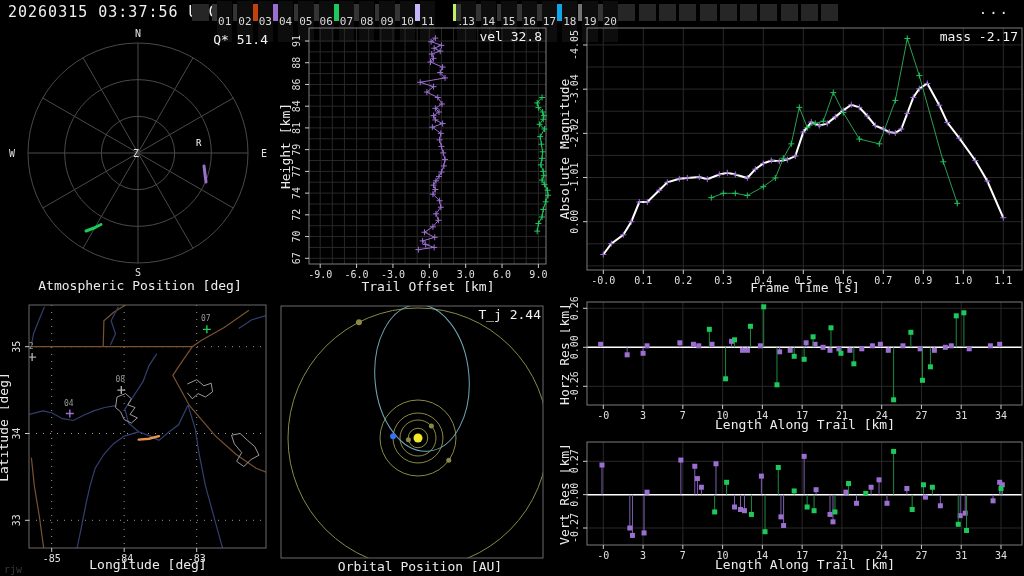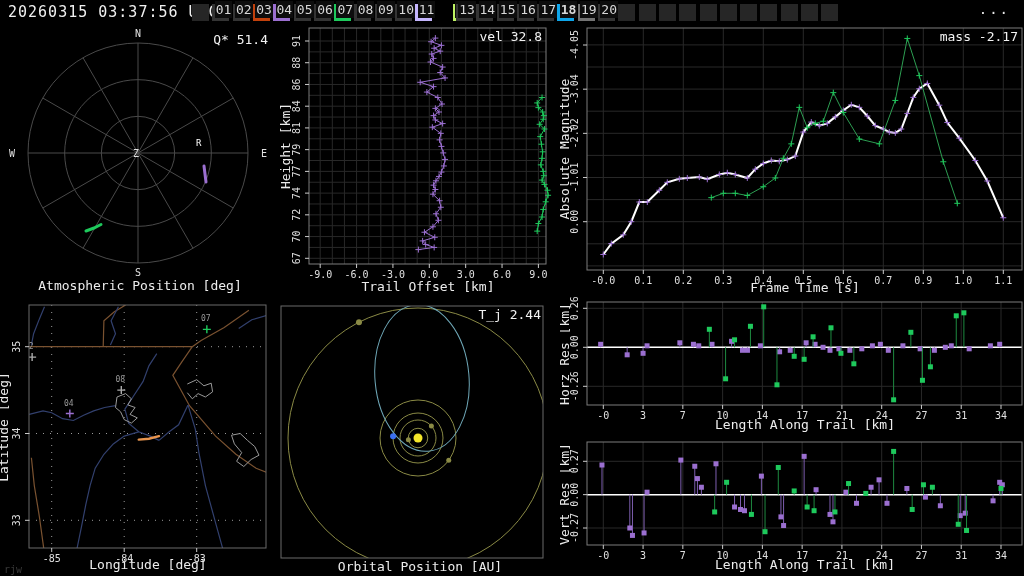--- a/index.html
+++ b/index.html
@@ -1,22 +1,22 @@
 <!DOCTYPE html>
 <html><head>
 <meta charset="utf-8">
 <style>
   html,body{margin:0;padding:0;background:#000;}
   body{width:1024px;height:576px;position:relative;overflow:hidden;
        font-family:"DejaVu Sans Mono","Liberation Mono",monospace;color:#e6e6e6;}
   #topbar{position:absolute;left:0;top:0;width:1024px;height:24px;}
   #timestamp{position:absolute;left:8px;top:3px;font-size:15px;letter-spacing:1px;color:#f0f0f0;}
   .frame{position:absolute;top:4px;width:17px;height:17px;background:#343434;}
-  .frame span{position:absolute;top:-3px;right:-3px;font-size:13px;line-height:9px;
-              background:#0d0d0d;color:#d8d8d8;padding:4px 1px;}
+  .frame span{position:absolute;top:-3px;right:-3px;font-size:11px;line-height:9px;
+              background:#0d0d0d;color:#d8d8d8;padding:16px 1px;}
   #overflow{position:absolute;right:14px;top:1px;font-size:14px;color:#e6e6e6;letter-spacing:2px;}
   .panel{position:absolute;}
   svg text{font-family:"DejaVu Sans Mono","Liberation Mono",monospace;}
   .ticklab{font-size:10px;fill:#e0e0e0;}
   .axlab{font-size:13px;fill:#ececec;}
   .title{font-size:13px;fill:#f2f2f2;}
   .caption{font-size:13px;fill:#ececec;}
   #watermark{position:absolute;left:4px;top:564px;font-size:10px;color:#383838;}
 </style>
 </head>
@@ -70,21 +70,21 @@
       </div>
       <div class="frame" style="left: 496.5px; background: rgb(52, 52, 52);">
         <span>15</span>
       </div>
       <div class="frame" style="left: 516.8px; background: rgb(52, 52, 52);">
         <span>16</span>
       </div>
       <div class="frame" style="left: 537.1px; background: rgb(52, 52, 52);">
         <span>17</span>
       </div>
-      <div class="frame" style="left: 557.4px; background: #0ea5e9; font-weight: bold;">
+      <div class="frame" style="left: 557.4px; background: #0ea5e9;">
         <span>18</span>
       </div>
       <div class="frame" style="left: 577.7px; background: #737373;">
         <span>19</span>
       </div>
       <div class="frame" style="left: 598px; background: rgb(52, 52, 52);">
         <span>20</span>
       </div>
       <div class="frame" style="left: 618.3px; background: rgb(38, 38, 38);"></div>
       <div class="frame" style="left: 638.6px; background: rgb(38, 38, 38);"></div>

